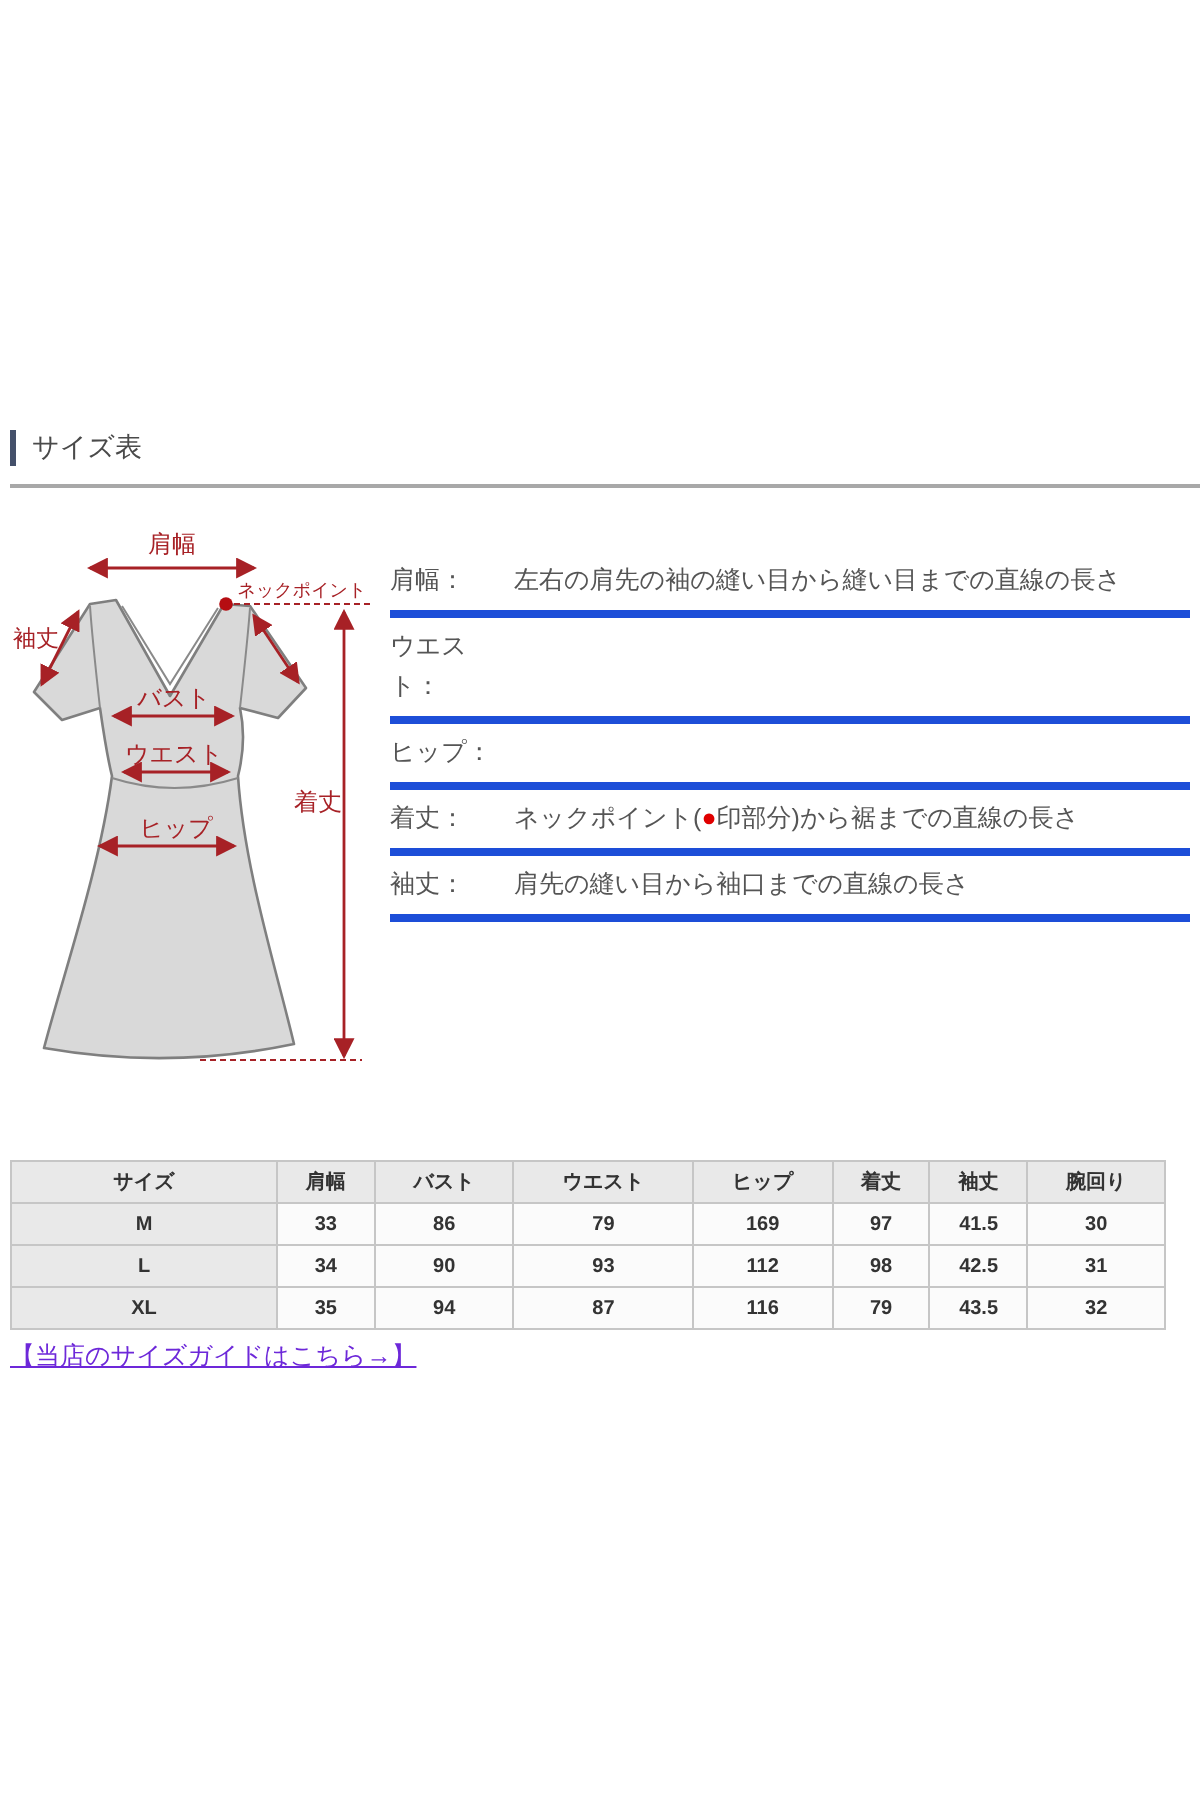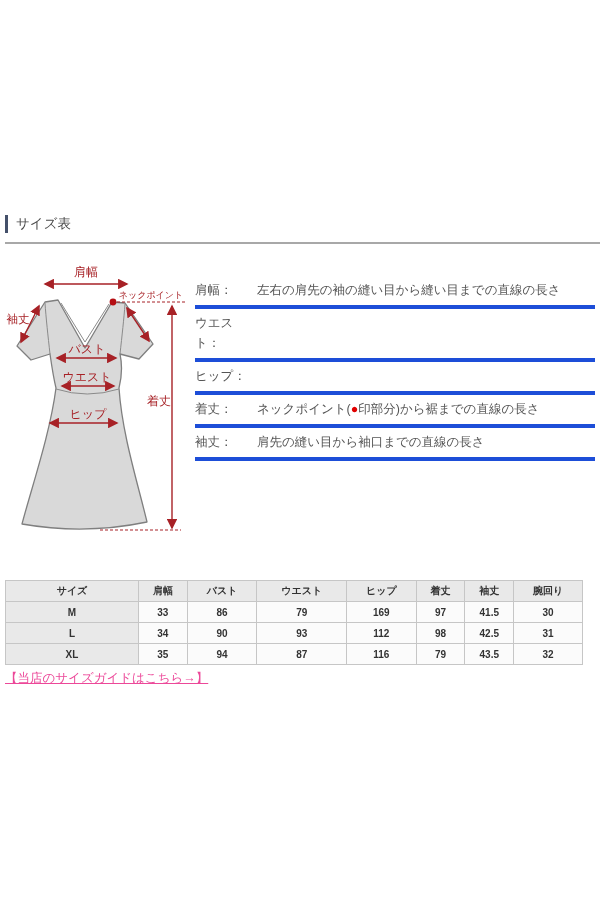--- a/index.html
+++ b/index.html
@@ -24,21 +24,21 @@
   .red-dot{color:#e00000;}
 
   
   .size-table{position:absolute;left:5px;top:580px;width:578px;border-collapse:collapse;
     font-size:10px;color:#333;border-radius:26px;}
   .size-table th,.size-table td{border:1px solid #c6c6c6;height:20px;text-align:center;padding:0 2px;}
   .size-table th{background:#e9e9e9;font-weight:bold;}
   .size-table td{background:#fbfbfb;font-weight:bold;}
 
   
-  .size-guide-link{position:absolute;left:5px;top:670px;font-size:12.5px;color:#ec4899;
+  .size-guide-link{position:absolute;left:5px;top:670px;font-size:12.5px;color:#6d28d9;
     text-decoration:underline;cursor:pointer;}
 </style>
 </head>
 <body>
 
 <div class="page">
 
   <div class="section-title">サイズ表</div>
   <div class="title-rule"></div>
 

